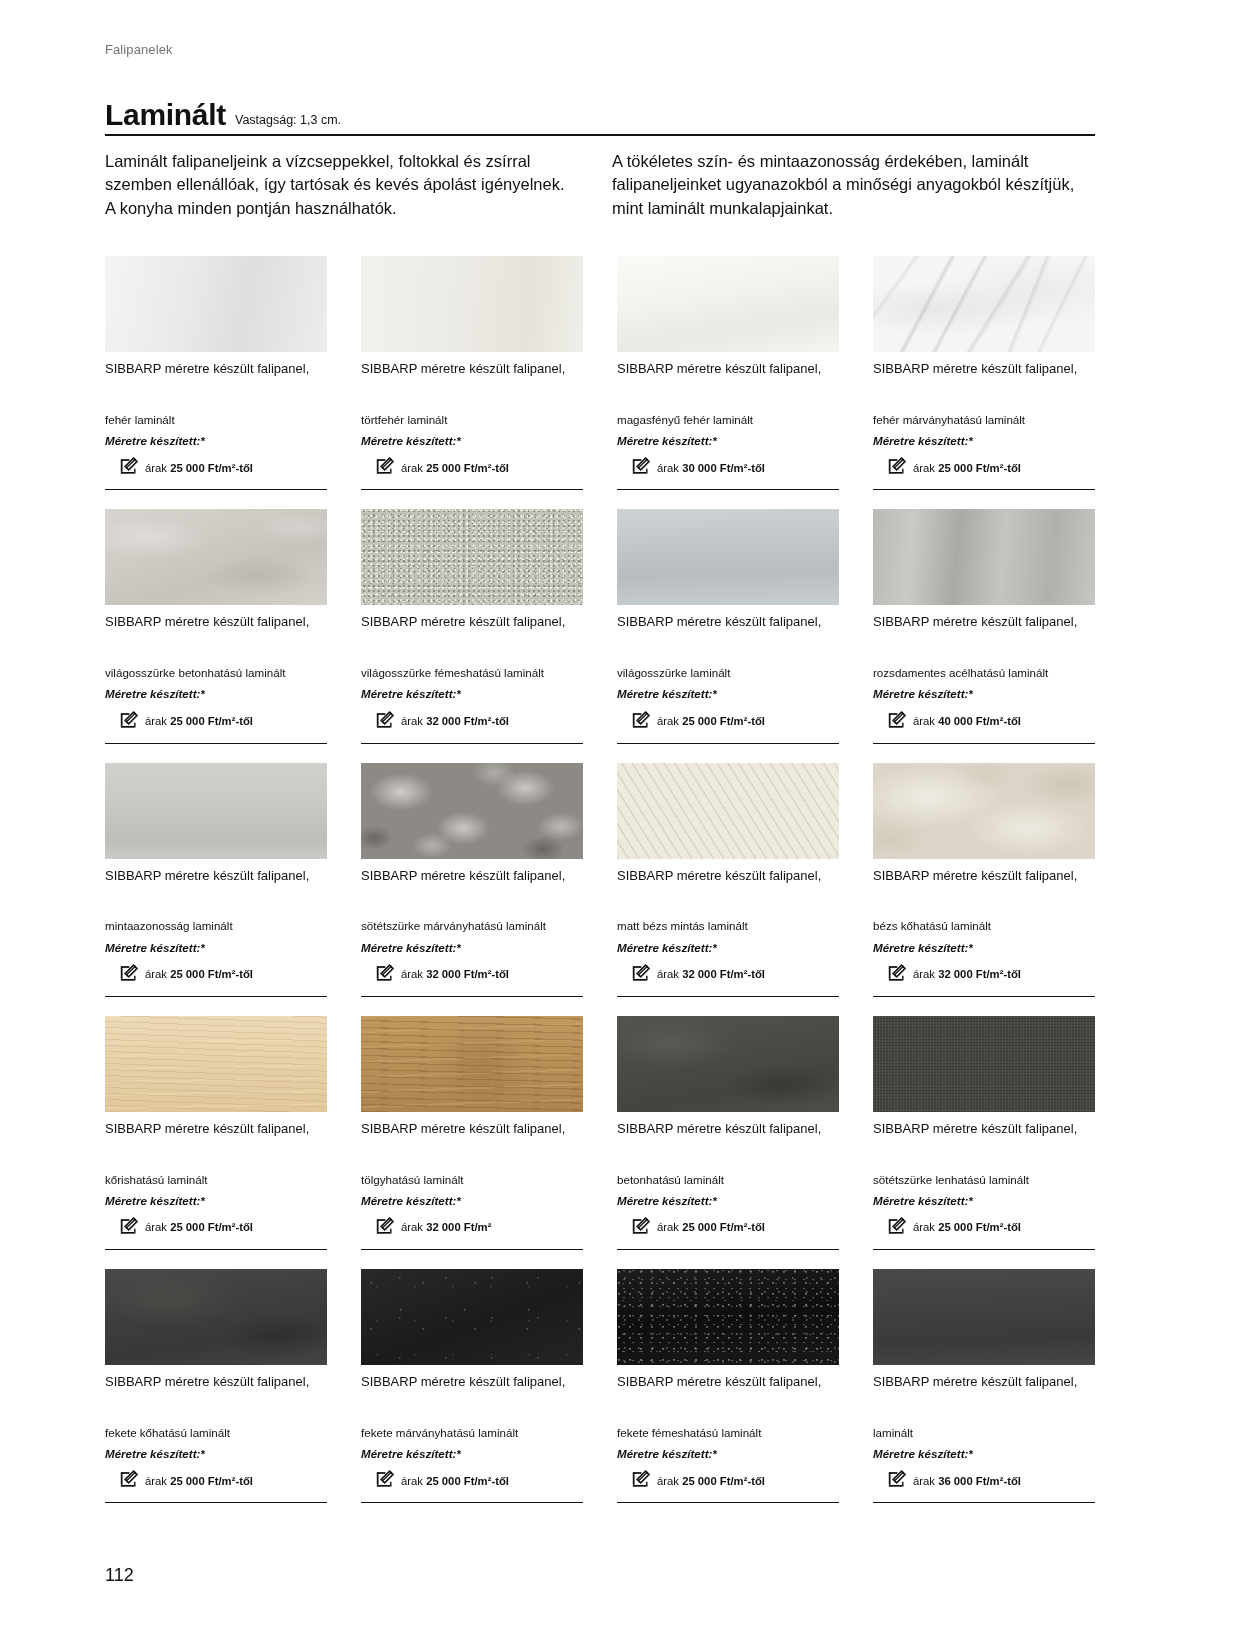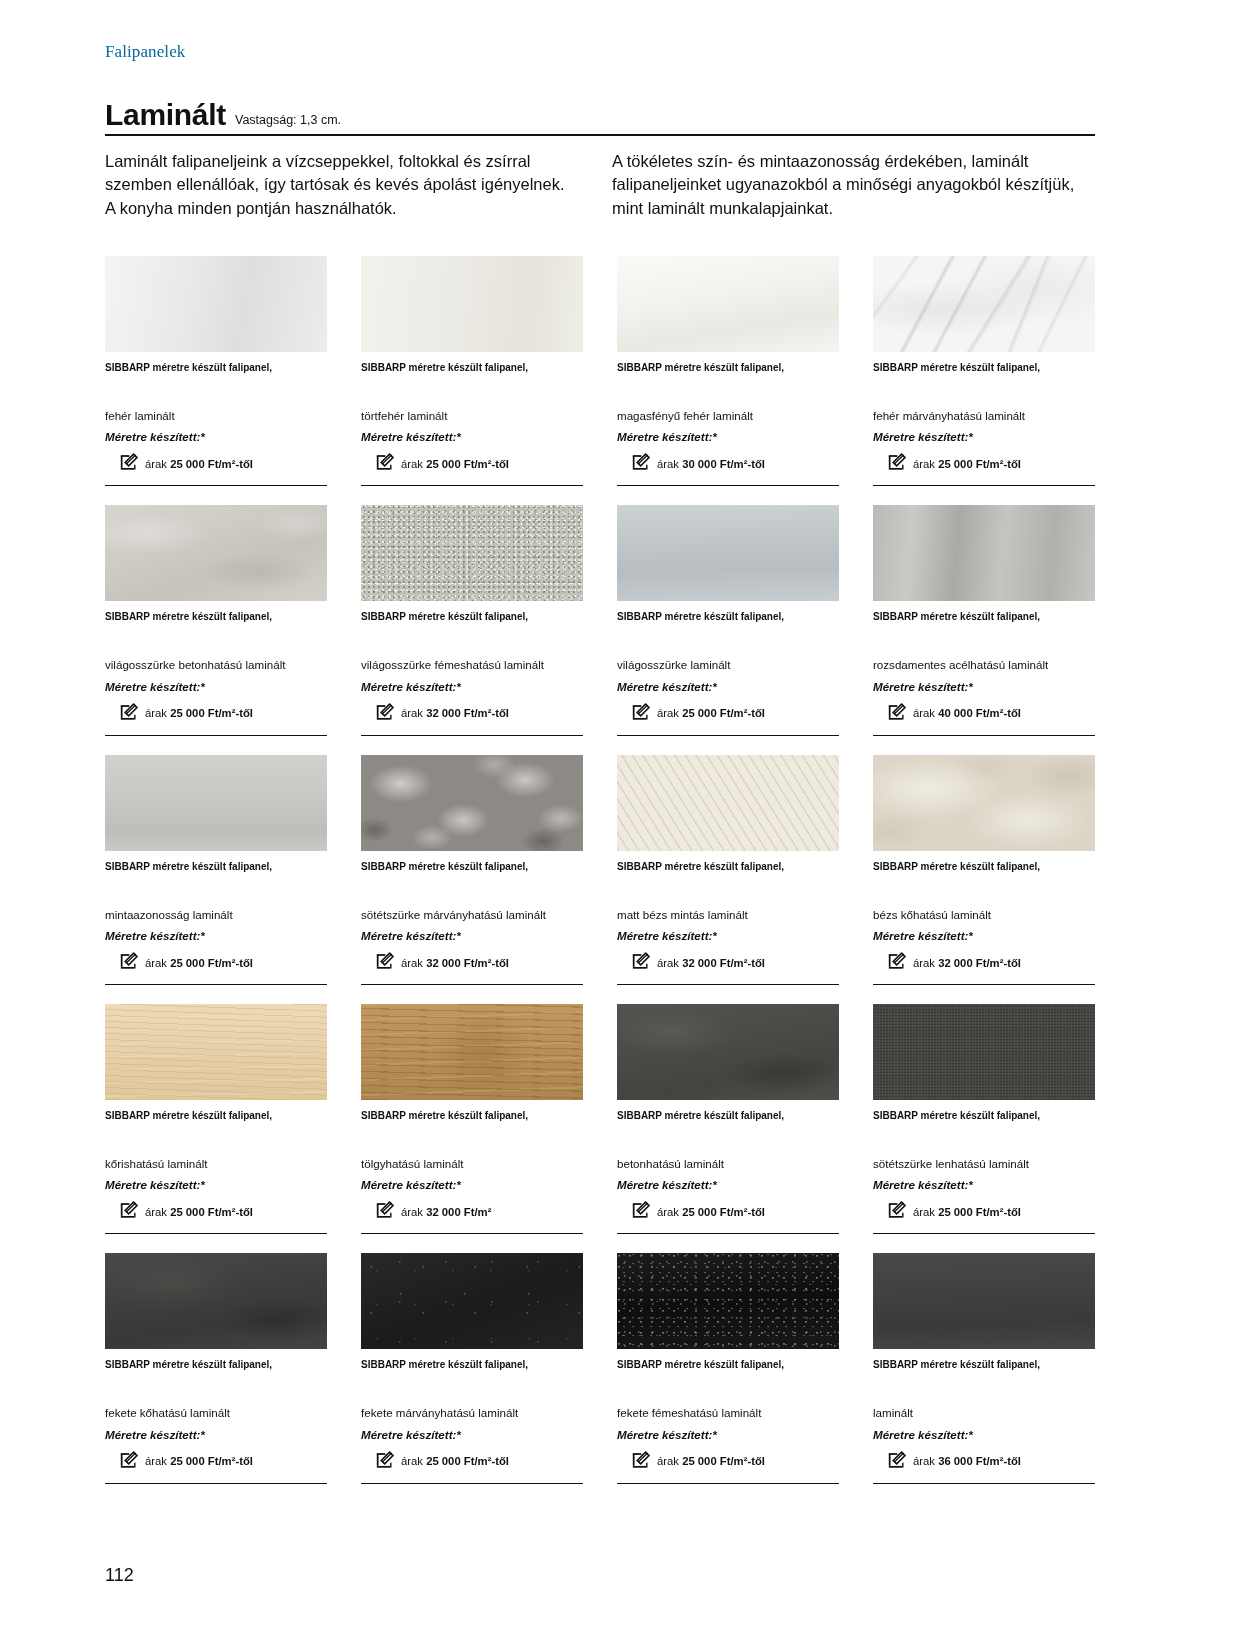--- a/index.html
+++ b/index.html
@@ -21,25 +21,24 @@
     width: 1250px;
     height: 1642px;
     padding: 0;
   }
 
   
   .breadcrumb {
     position: absolute;
     left: 105px;
     top: 42px;
-    font-size: 17px;
+    font-size: 13px;
     line-height: 1.2;
-    color: #0369a1;
+    color: #737373;
     letter-spacing: 0.1px;
-    font-family: Liberation Serif, serif;
   }
 
   .title-row {
     position: absolute;
     left: 105px;
     top: 100px;
     width: 990px;
     display: flex;
     align-items: baseline;
     gap: 9px;
@@ -98,22 +97,22 @@
     overflow: hidden;
     background: #ddd;
   }
   .swatch .ov {
     position: absolute;
     inset: 0;
   }
 
   .card-title {
     margin-top: 9px;
-    font-size: 10px;
-    font-weight: bold;
+    font-size: 13px;
+    font-weight: normal;
     line-height: 1.3;
     color: #111;
   }
   .card-variant {
     font-size: 11.6px;
     font-weight: normal;
     line-height: 1.32;
     color: #111;
     margin-top: 34px;
   }

